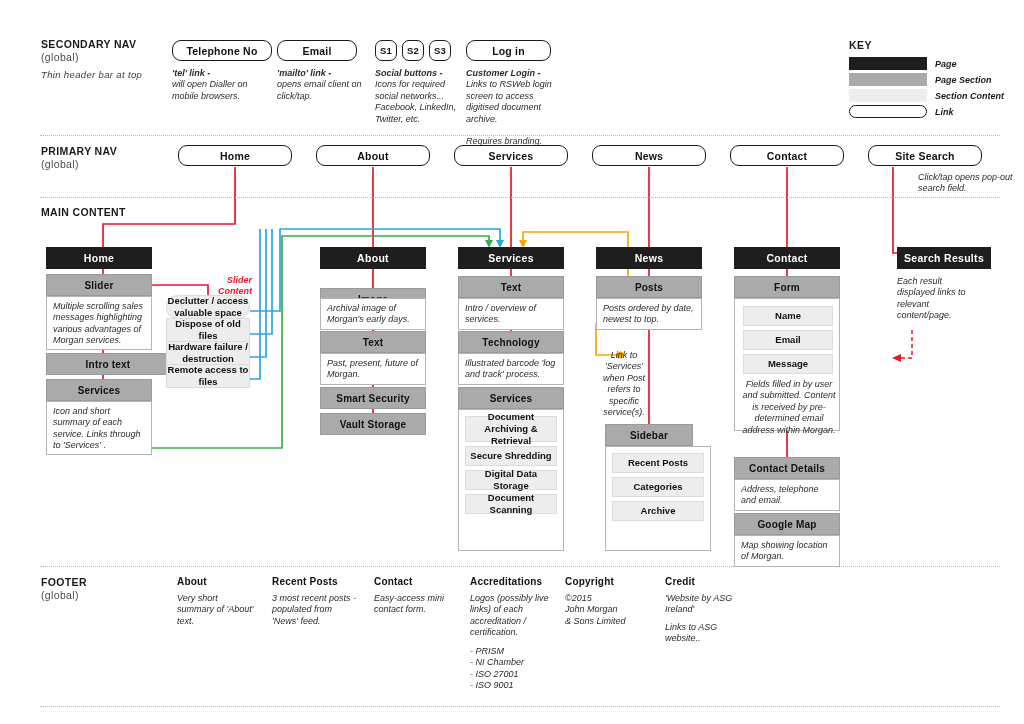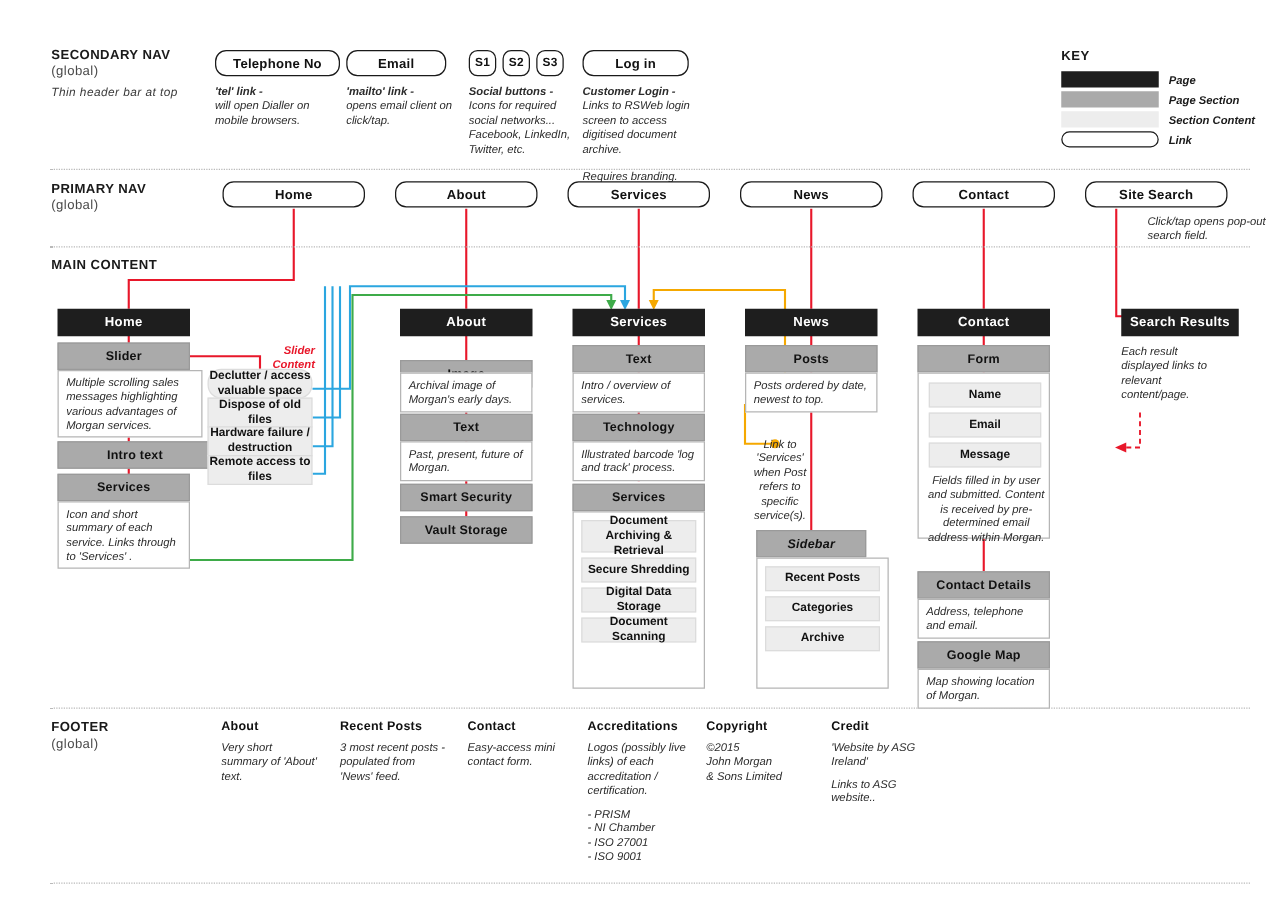--- a/index.html
+++ b/index.html
@@ -204,21 +204,21 @@
 <div class="note" style="left:918px;top:172px;width:96px;">Click/tap opens pop-out search field.</div>
 
 <div class="row-label" style="left:41px;top:206px;">MAIN CONTENT</div>
 
 <div class="bx page" style="left:46px;top:247px;width:106px;height:22px;">
   <span>Home</span>
   </div>
 <div class="bx psec" style="left:46px;top:274px;width:106px;height:22px;">
   <span>Slider</span>
   </div>
-<div class="bx txt" style="left:46px;top:296px;width:116px;height:54px;">
+<div class="bx txt" style="left:46px;top:296px;width:106px;height:54px;">
   <span>Multiple scrolling sales messages highlighting various advantages of Morgan services.</span></div>
 <div class="bx psec" style="left:46px;top:353px;width:124px;height:22px;">
   <span>Intro text</span>
   </div>
 <div class="bx psec" style="left:46px;top:379px;width:106px;height:22px;">
   <span>Services</span>
   </div>
 <div class="bx txt" style="left:46px;top:401px;width:106px;height:54px;">
   <span>Icon and short summary of each service. Links through to 'Services' .</span></div>
 
@@ -293,21 +293,21 @@
   <span>News</span>
   </div>
 <div class="bx psec" style="left:596px;top:276px;width:106px;height:22px;">
   <span>Posts</span>
   </div>
 <div class="bx txt" style="left:596px;top:298px;width:106px;height:32px;">
   <span>Posts ordered by date, newest to top.</span></div>
 
 <div class="note" style="left:596px;top:350px;width:56px;text-align:center;">Link to 'Services' when Post refers to specific service(s).</div>
 
-<div class="bx psec" style="left:605px;top:424px;width:88px;height:22px;font-style:italic;">
+<div class="bx psec" style="left:605px;top:424px;width:88px;height:22px;">
   <span>Sidebar</span>
   </div>
 <div class="bx wrapbox" style="left:605px;top:446px;width:106px;height:105px;">
   <div class="bx scon" style="position:relative;left:6px;top:6px;width:92px;height:20px;">
     <span>Recent Posts</span>
     </div>
   <div class="bx scon" style="position:relative;left:6px;top:10px;width:92px;height:20px;">
     <span>Categories</span>
     </div>
   <div class="bx scon" style="position:relative;left:6px;top:14px;width:92px;height:20px;">

